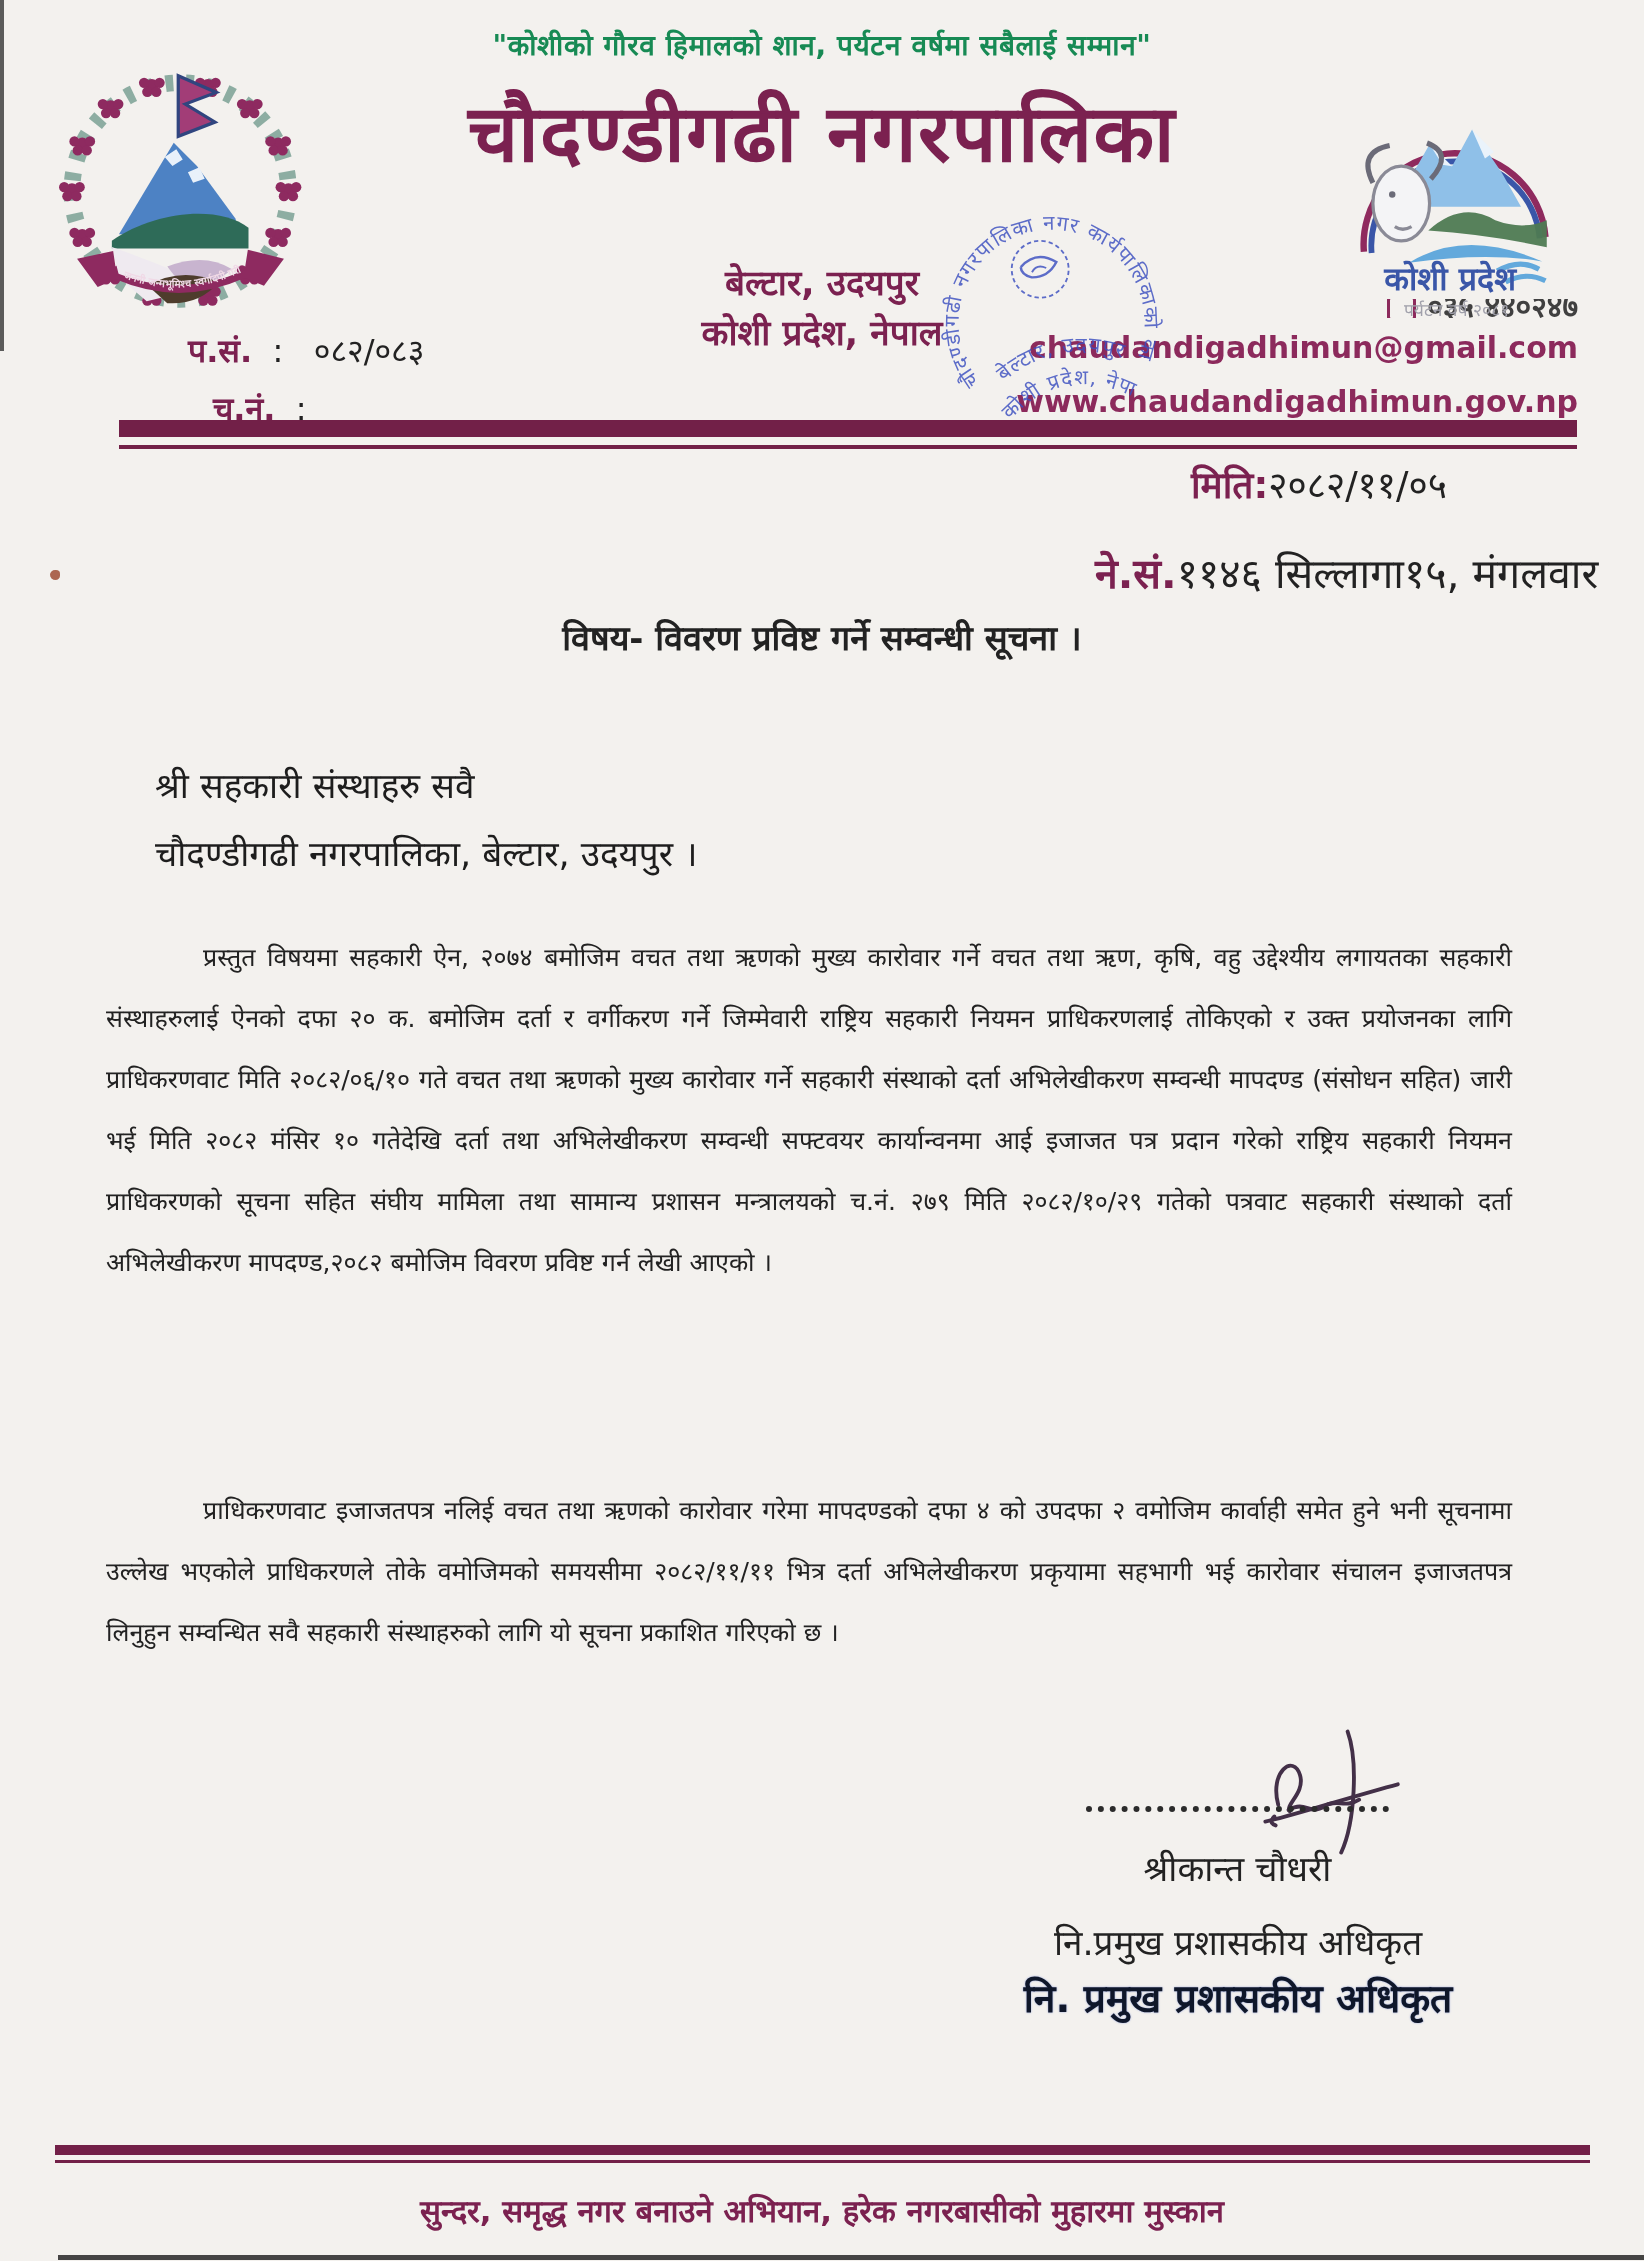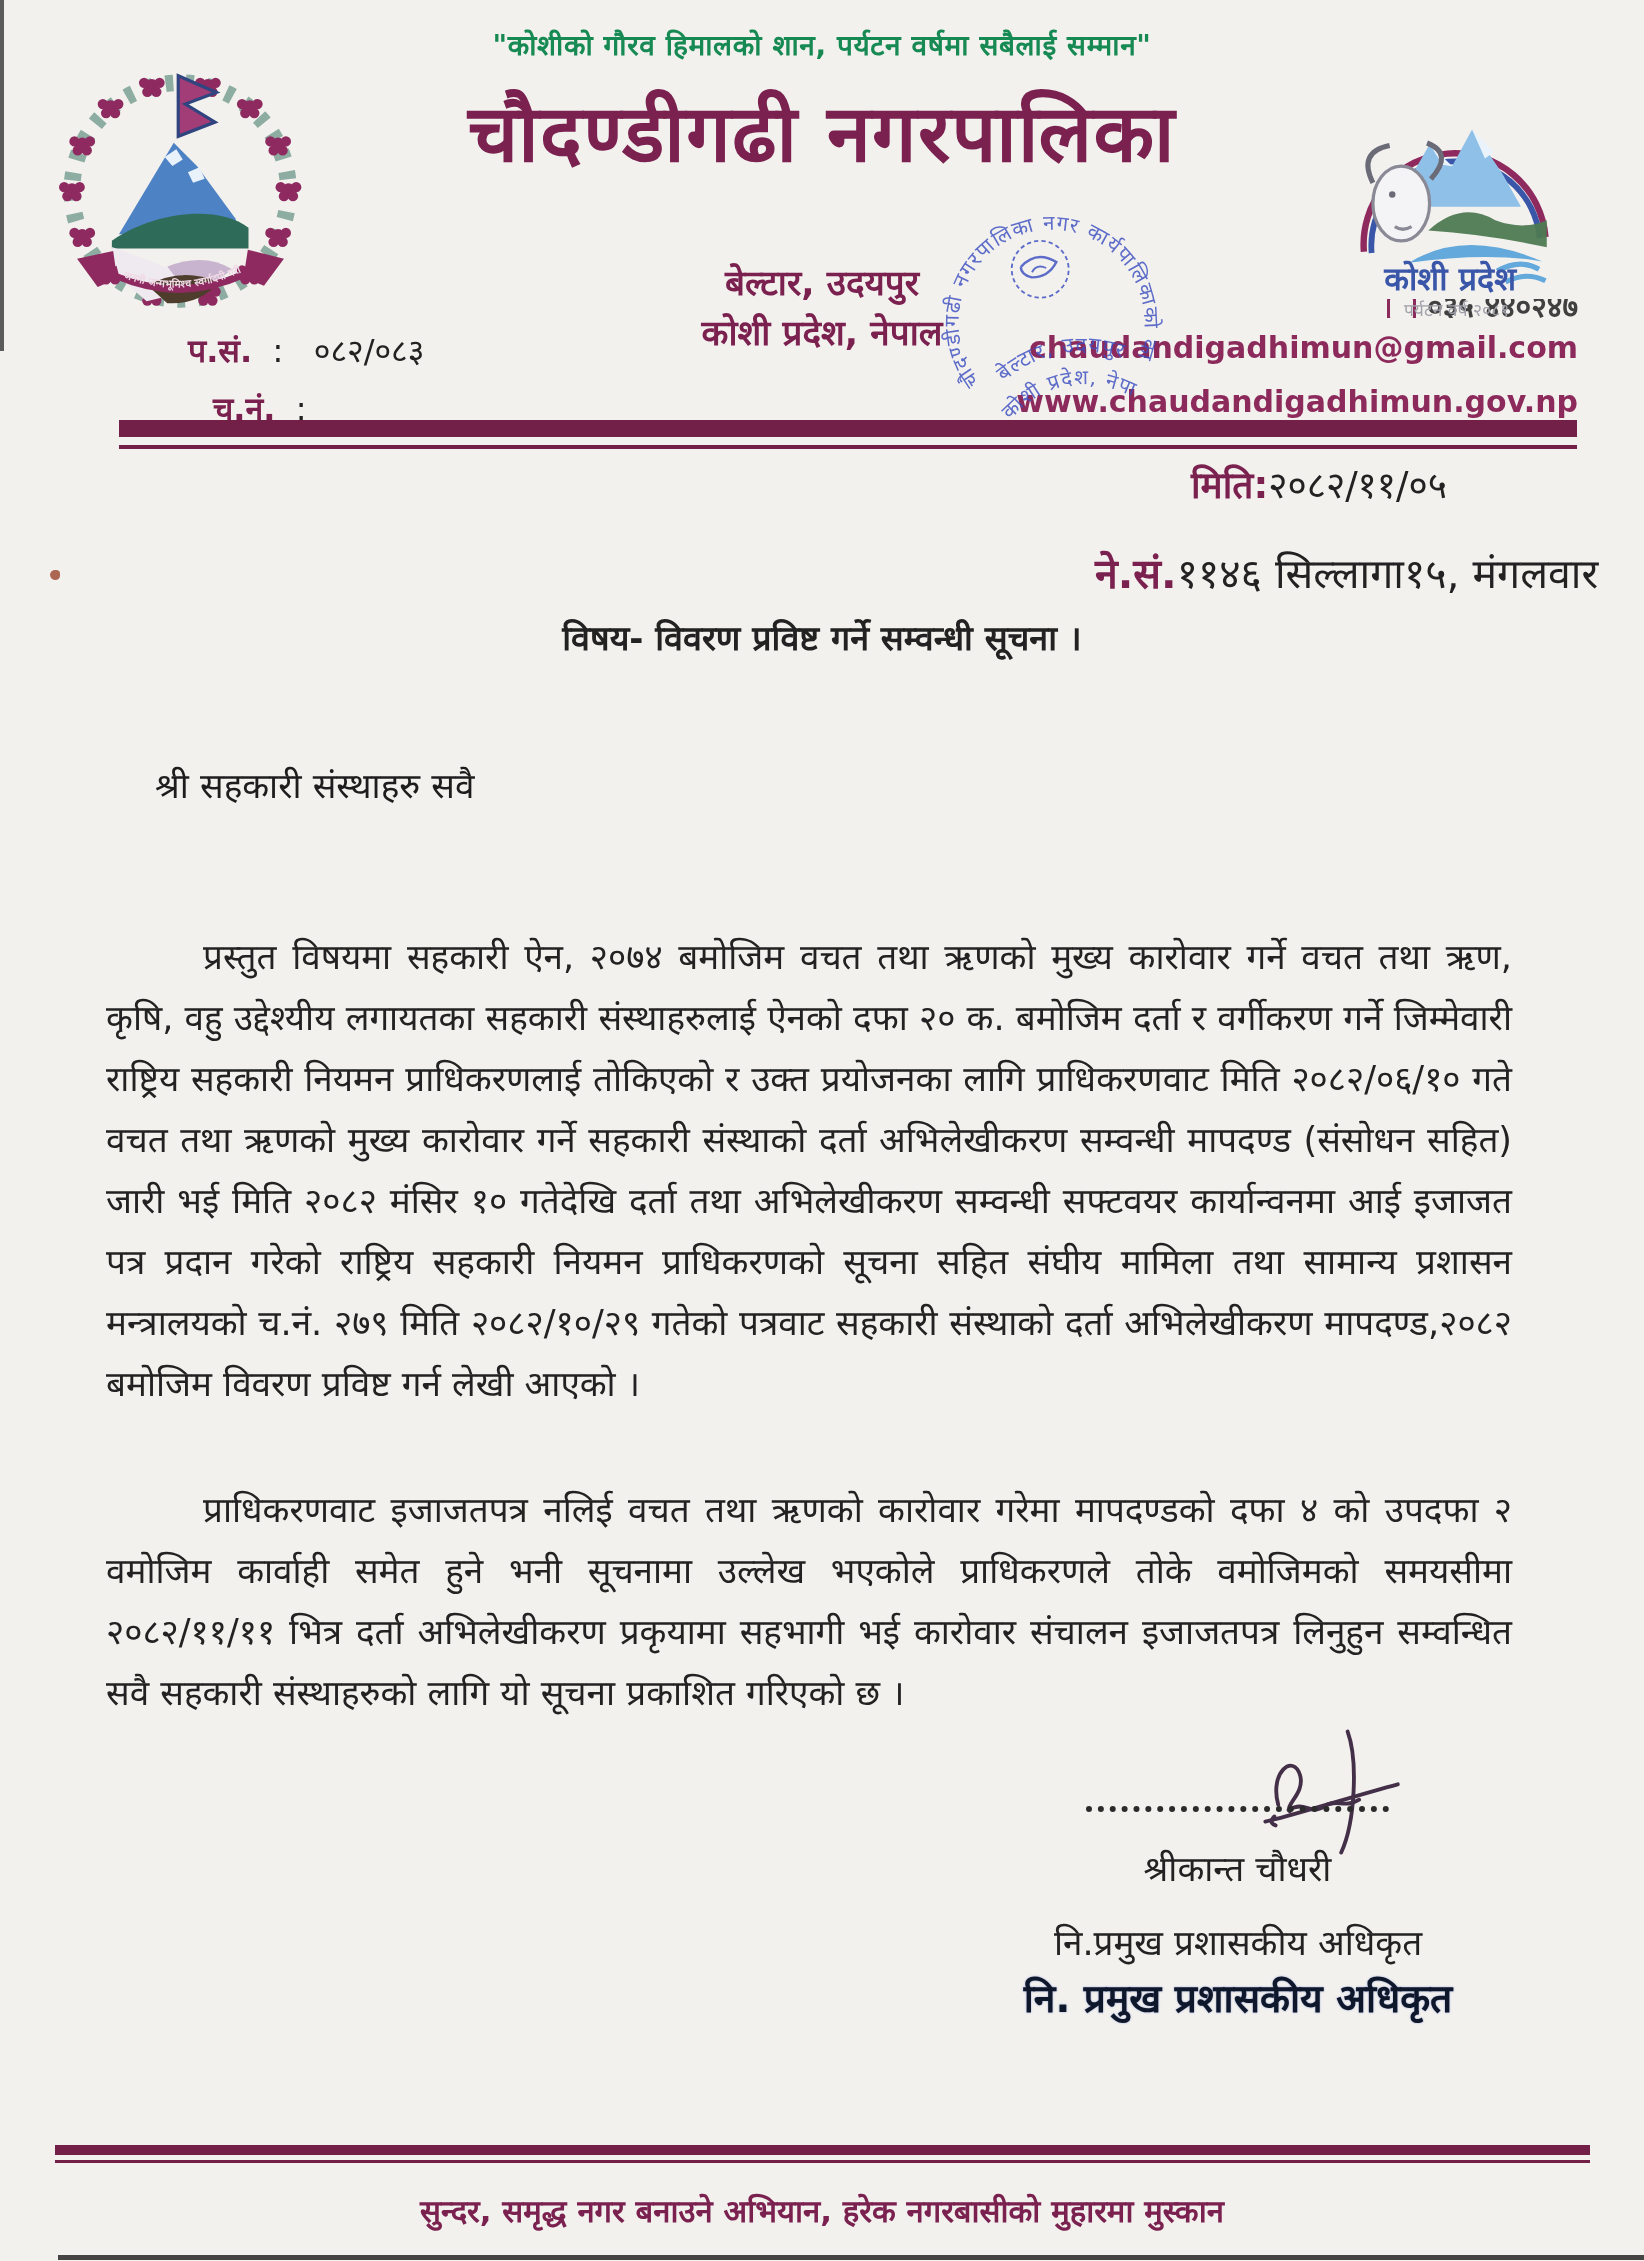--- a/index.html
+++ b/index.html
@@ -40,21 +40,21 @@
   .dateline{left:1179px;top:458px;font-size:37px;white-space:nowrap;margin-left:12px;}
   .eraline{left:1095px;top:544px;font-size:41px;white-space:nowrap;}
   .dateline .lbl,.eraline .lbl{color:#7b2150;font-weight:bold;}
   .dateline .val,.eraline .val{color:#222;}
 
   .subject{top:614px;font-size:34px;font-weight:bold;color:#222;}
 
   .to1{left:155px;top:761px;font-size:35px;}
   .to2{left:155px;top:829px;font-size:35px;}
 
-  .para{left:106px;width:1406px;font-size:35px;line-height:61px;
+  .para{left:106px;width:1406px;font-size:25px;line-height:61px;
         text-align:justify;text-indent:97px;color:#222;}
   .p1{top:927px;}
   .p2{top:1480px;}
 
   .dots{left:1086px;top:1772px;width:303px;height:34px;border-bottom:6.4px dotted #2b2b2b;}
   .signame{left:1070px;top:1844px;width:335px;text-align:center;font-size:35px;color:#222;}
   .sigtitle{left:993px;top:1918px;width:490px;text-align:center;font-size:35px;color:#222;}
   .sigstamp{left:980px;top:1970px;width:516px;text-align:center;font-size:39px;font-weight:bold;
             color:#0f172a;text-shadow:0 0 1.9px rgba(59,90,196,.55);}
 
@@ -186,20 +186,21 @@
   <div class="abs dateline">
     <span class="lbl">मिति:</span><span class="val">२०८२/११/०५</span>
   </div>
   <div class="abs eraline">
     <span class="lbl">ने.सं.</span><span class="val">११४६ सिल्लागा१५, मंगलवार</span>
   </div>
 
   <div class="abs center subject">विषय- विवरण प्रविष्ट गर्ने सम्वन्धी सूचना ।</div>
 
   <div class="abs to1 blk">श्री सहकारी संस्थाहरु सवै</div>
+  <div class="abs to2 blk">चौदण्डीगढी नगरपालिका, बेल्टार, उदयपुर ।</div>
 
   <div class="abs para p1">प्रस्तुत विषयमा सहकारी ऐन, २०७४ बमोजिम वचत तथा ऋणको मुख्य कारोवार गर्ने वचत तथा ऋण, कृषि, वहु उद्देश्यीय लगायतका सहकारी संस्थाहरुलाई ऐनको दफा २० क. बमोजिम दर्ता र वर्गीकरण गर्ने जिम्मेवारी राष्ट्रिय सहकारी नियमन प्राधिकरणलाई तोकिएको र उक्त प्रयोजनका लागि प्राधिकरणवाट मिति २०८२/०६/१० गते वचत तथा ऋणको मुख्य कारोवार गर्ने सहकारी संस्थाको दर्ता अभिलेखीकरण सम्वन्धी मापदण्ड (संसोधन सहित) जारी भई मिति २०८२ मंसिर १० गतेदेखि दर्ता तथा अभिलेखीकरण सम्वन्धी सफ्टवयर कार्यान्वनमा आई इजाजत पत्र प्रदान गरेको राष्ट्रिय सहकारी नियमन प्राधिकरणको सूचना सहित संघीय मामिला तथा सामान्य प्रशासन मन्त्रालयको च.नं. २७९ मिति २०८२/१०/२९ गतेको पत्रवाट सहकारी संस्थाको दर्ता अभिलेखीकरण मापदण्ड,२०८२ बमोजिम विवरण प्रविष्ट गर्न लेखी आएको ।</div>
   <div class="abs para p2">प्राधिकरणवाट इजाजतपत्र नलिई वचत तथा ऋणको कारोवार गरेमा मापदण्डको दफा ४ को उपदफा २ वमोजिम कार्वाही समेत हुने भनी सूचनामा उल्लेख भएकोले प्राधिकरणले तोके वमोजिमको समयसीमा २०८२/११/११ भित्र दर्ता अभिलेखीकरण प्रकृयामा सहभागी भई कारोवार संचालन इजाजतपत्र लिनुहुन सम्वन्धित सवै सहकारी संस्थाहरुको लागि यो सूचना प्रकाशित गरिएको छ ।</div>
 
   <svg class="abs sigsvg" width="174" height="135" viewBox="0 0 270 210">
     <g fill="none" stroke="#35203a" stroke-width="6" stroke-linecap="round" opacity="0.92">
       <path d="M 42,132 C 28,80 66,52 76,86 C 84,114 52,132 60,142"></path>
       <path d="M 58,140 C 86,124 90,150 114,134 C 132,122 146,138 168,124"></path>
       <path d="M 22,158 C 60,150 160,118 228,100"></path>
       <path d="M 150,18 C 166,62 162,158 140,206"></path>

